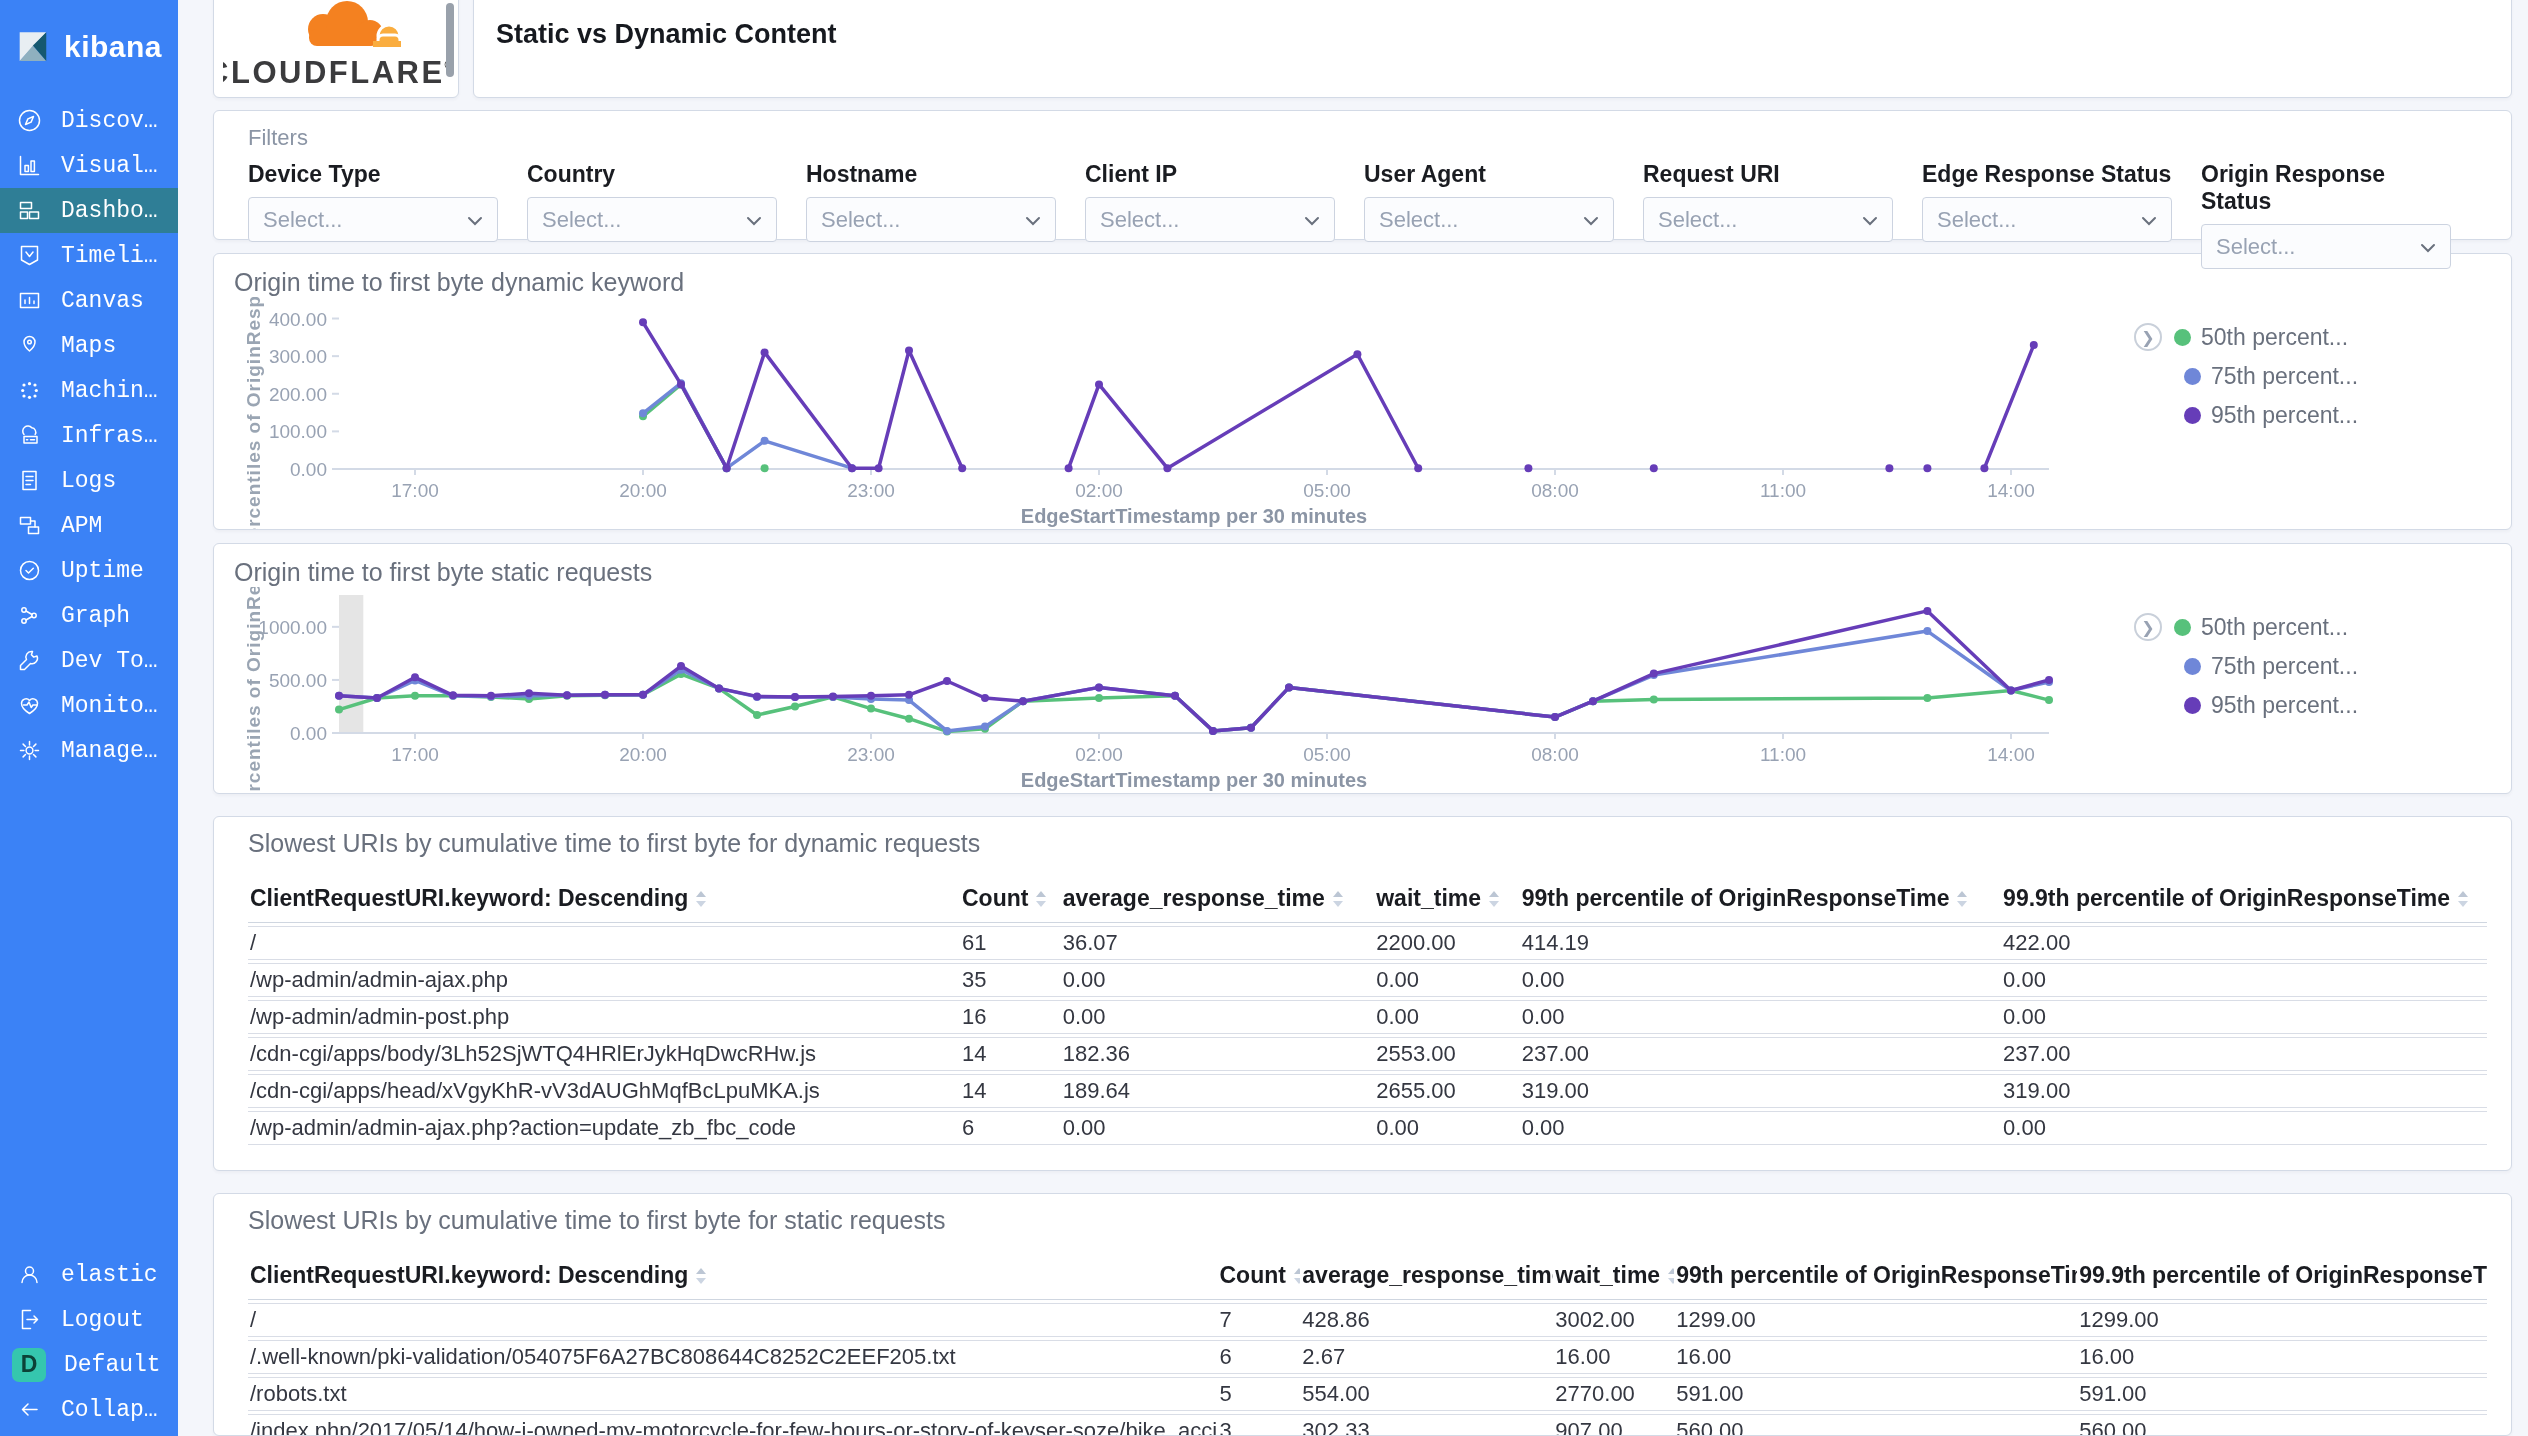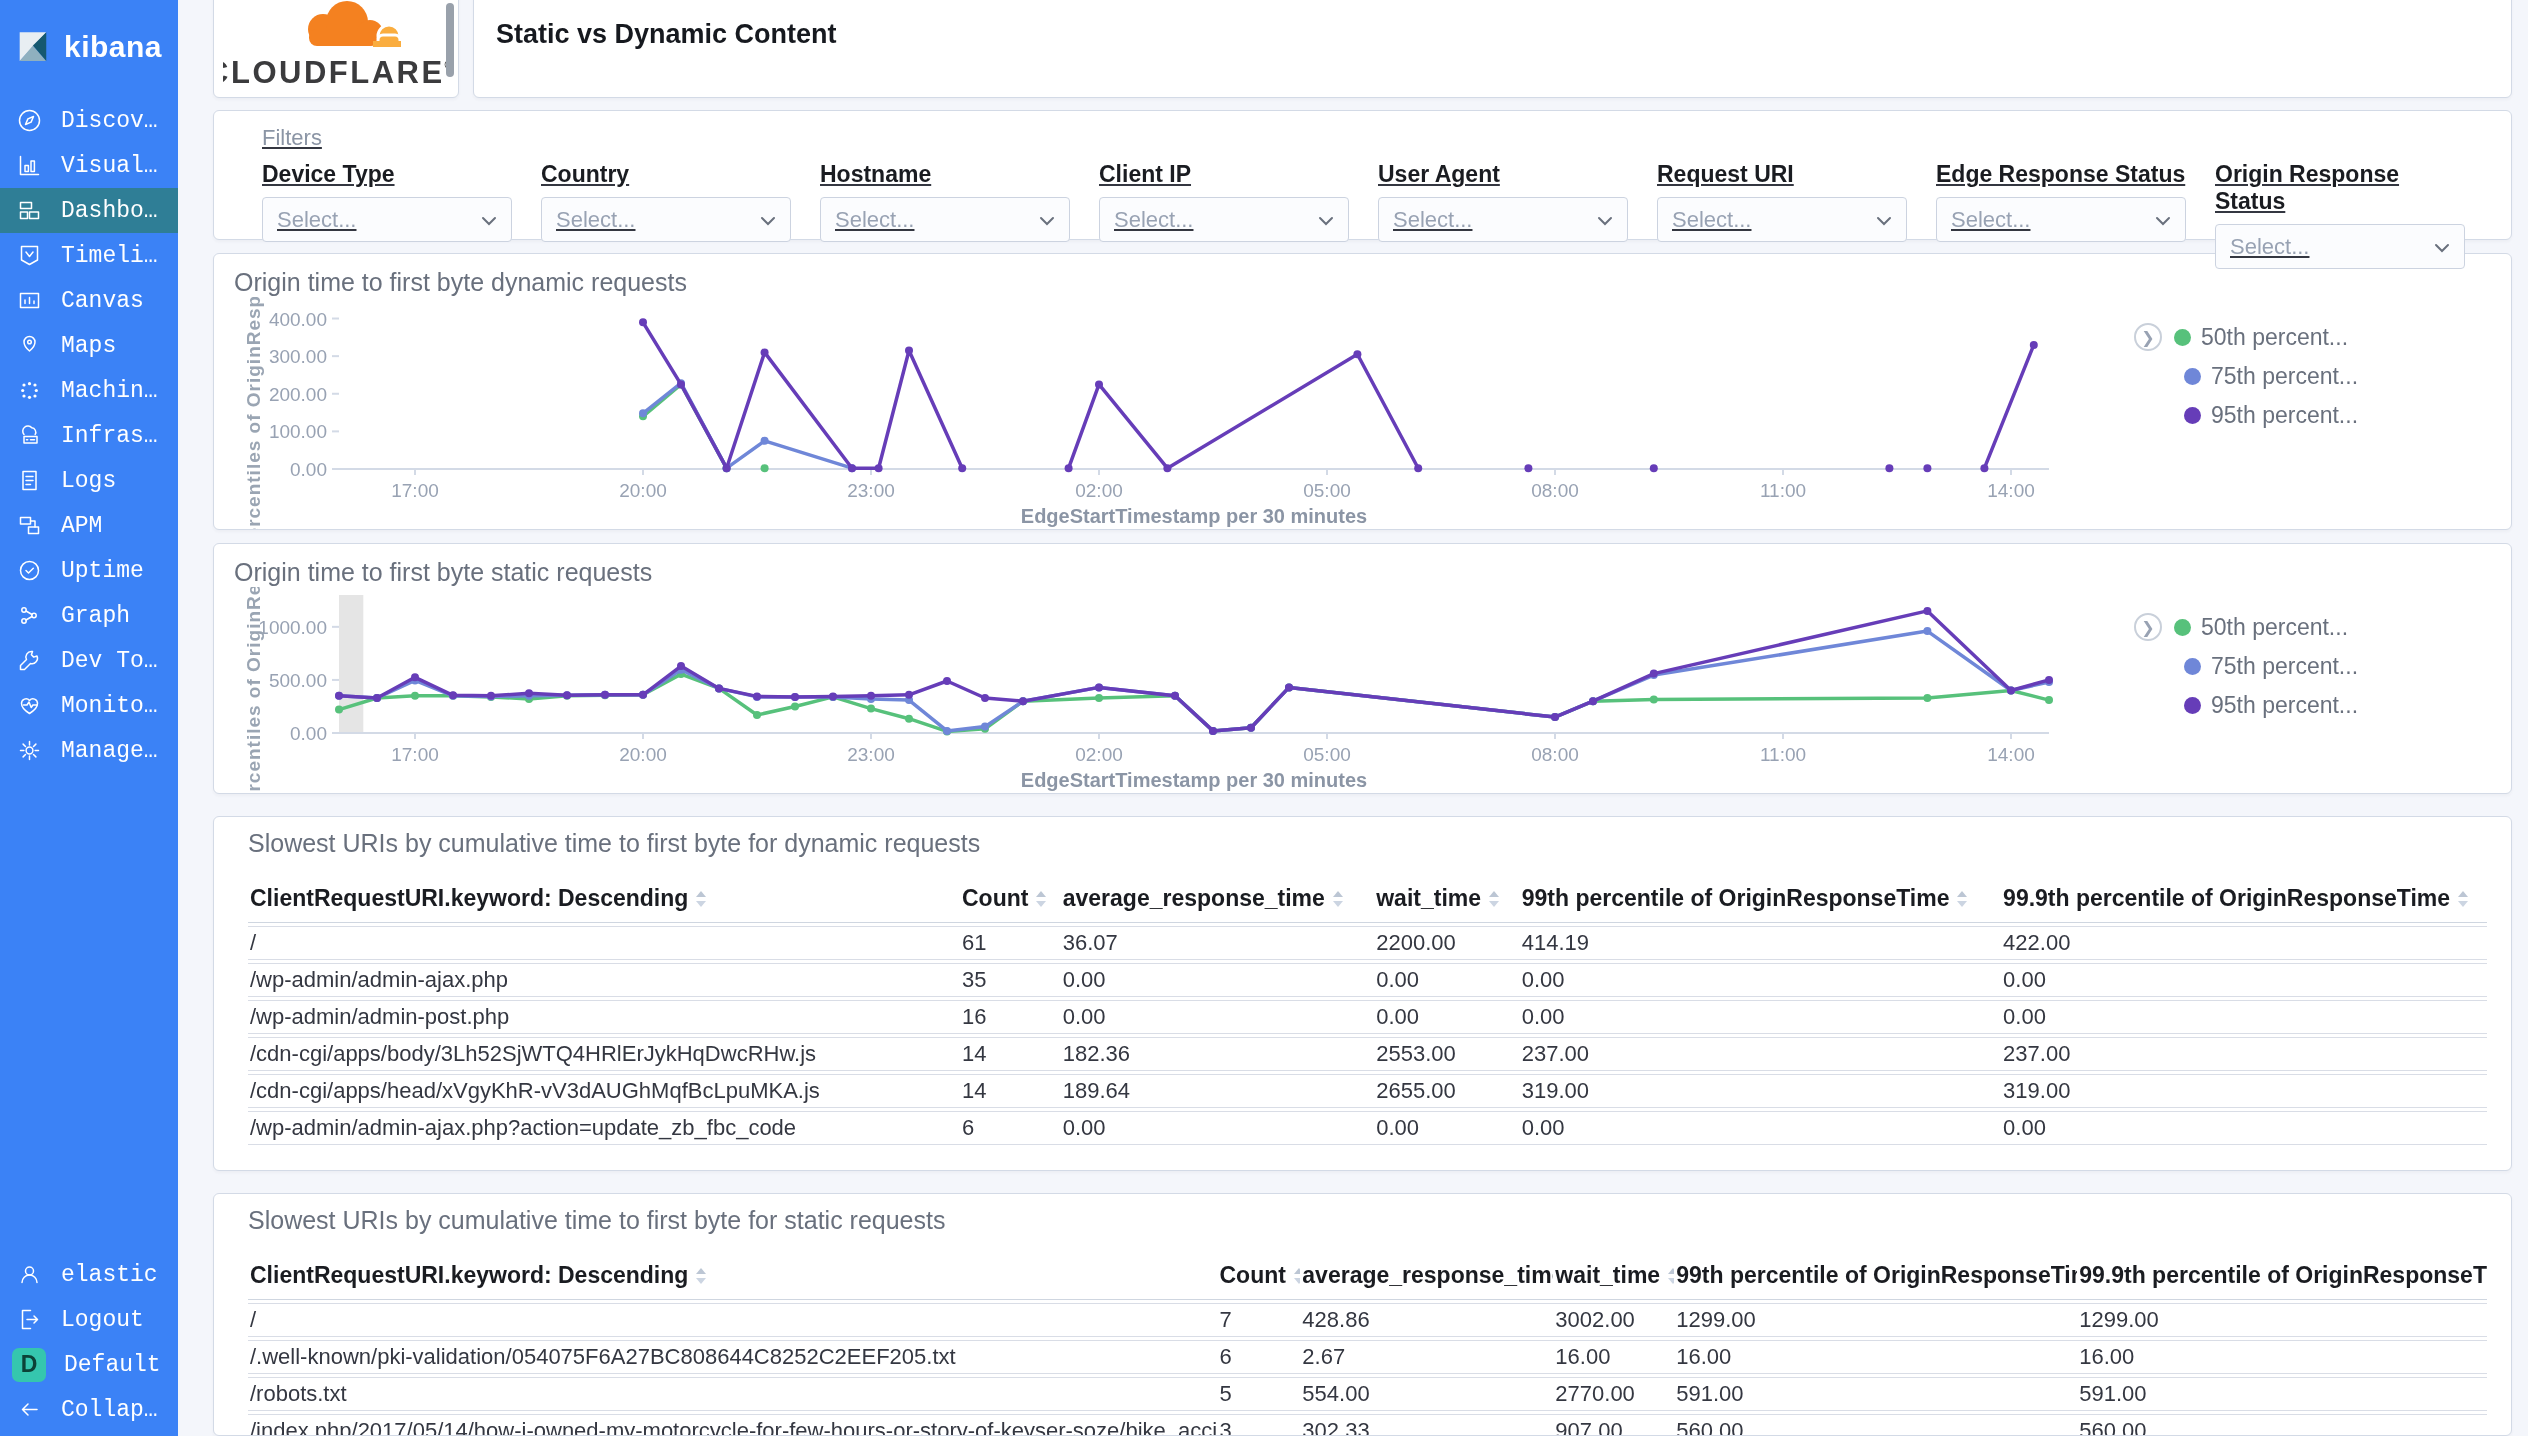--- a/index.html
+++ b/index.html
@@ -22,21 +22,21 @@
 
   
   main { flex:1; padding:0 16px 0 35px; display:flex; flex-direction:column; }
   .panel { background:#fff; border:1px solid #d3dae6; border-radius:6px; box-shadow:0 2px 3px rgba(52,55,65,.04); }
   .top-row { display:flex; gap:14px; margin-top:-12px; height:112px; }
   .logo-panel { width:246px; min-width:246px; position:relative; display:flex; flex-direction:column; align-items:center; justify-content:flex-start; overflow:hidden; }
   .logo-panel .scroll-thumb { position:absolute; right:4px; top:14px; width:8px; height:74px; border-radius:4px; background:#99a1ab; }
   .title-panel { flex:1; padding:30px 22px; }
   .title-panel h1 { font-size:27px; font-weight:bold; color:#16191f; }
 
-  .filters-panel { margin-top:12px; height:130px; padding:14px 20px 0 48px;text-decoration:underline; }
+  .filters-panel { margin-top:12px; height:130px; padding:14px 20px 0 34px; }
   .panel-label { font-size:22px; color:#8b95a5; margin-bottom:10px; }
   #filters-row { display:flex; gap:29px; }
   .filter-group { width:250px; }
   .filter-group .f-label { font-size:23px; font-weight:bold; color:#1a1c21; margin-bottom:9px; }
   .f-select { position:relative; width:250px; height:45px; border:1px solid #ccd3e0; border-radius:4px; background:#fbfcfe; display:flex; align-items:center; padding:0 40px 0 14px; cursor:pointer; }
   .f-select .ph { font-size:22px; color:#98a2b3; }
   .f-select svg { position:absolute; right:12px; top:13px; width:20px; height:20px; fill:none; stroke:#69707d; stroke-width:2; stroke-linecap:round; }
 
   .chart-panel { margin-top:13px; padding:14px 20px 0 20px; }
   .chart-panel .panel-title, .table-panel .panel-title { font-size:25px; color:#69707d; }
@@ -315,21 +315,21 @@
             <span class="ph">Select...</span>
             <svg viewBox="0 0 20 20">
               <path d="M4 7l6 6 6-6"></path>
             </svg>
           </div>
         </div>
       </div>
   </section>
 
   <section class="panel chart-panel" id="chart0">
-      <div class="panel-title">Origin time to first byte dynamic requests</div>
+      <div class="panel-title">Origin time to first byte dynamic keyword</div>
       <div class="chart-body">
         <svg class="plot" width="1900" height="232" viewBox="0 0 1900 232">
           <line x1="105" y1="172" x2="1815" y2="172" stroke="#d3dae6" stroke-width="2"></line>
           <line x1="181" y1="172" x2="181" y2="178" stroke="#d3dae6" stroke-width="2"></line>
           <text x="181" y="200" text-anchor="middle" font-size="19" fill="#98a2b3">17:00</text>
           <line x1="409" y1="172" x2="409" y2="178" stroke="#d3dae6" stroke-width="2"></line>
           <text x="409" y="200" text-anchor="middle" font-size="19" fill="#98a2b3">20:00</text>
           <line x1="637" y1="172" x2="637" y2="178" stroke="#d3dae6" stroke-width="2"></line>
           <text x="637" y="200" text-anchor="middle" font-size="19" fill="#98a2b3">23:00</text>
           <line x1="865" y1="172" x2="865" y2="178" stroke="#d3dae6" stroke-width="2"></line>

